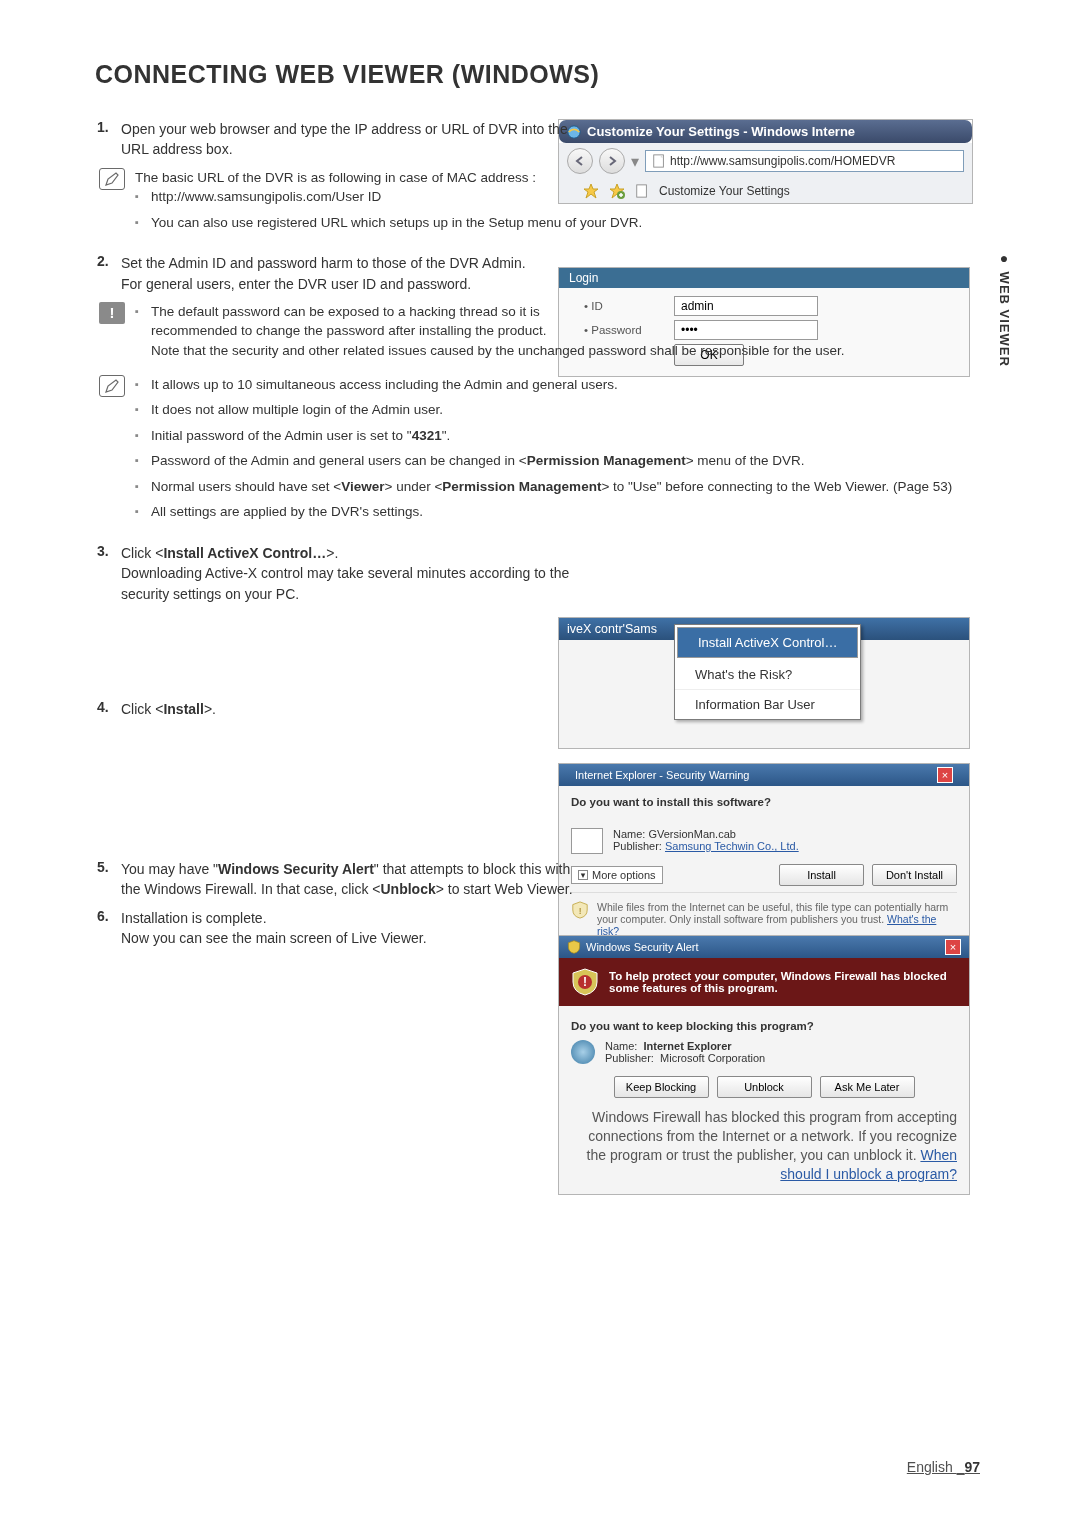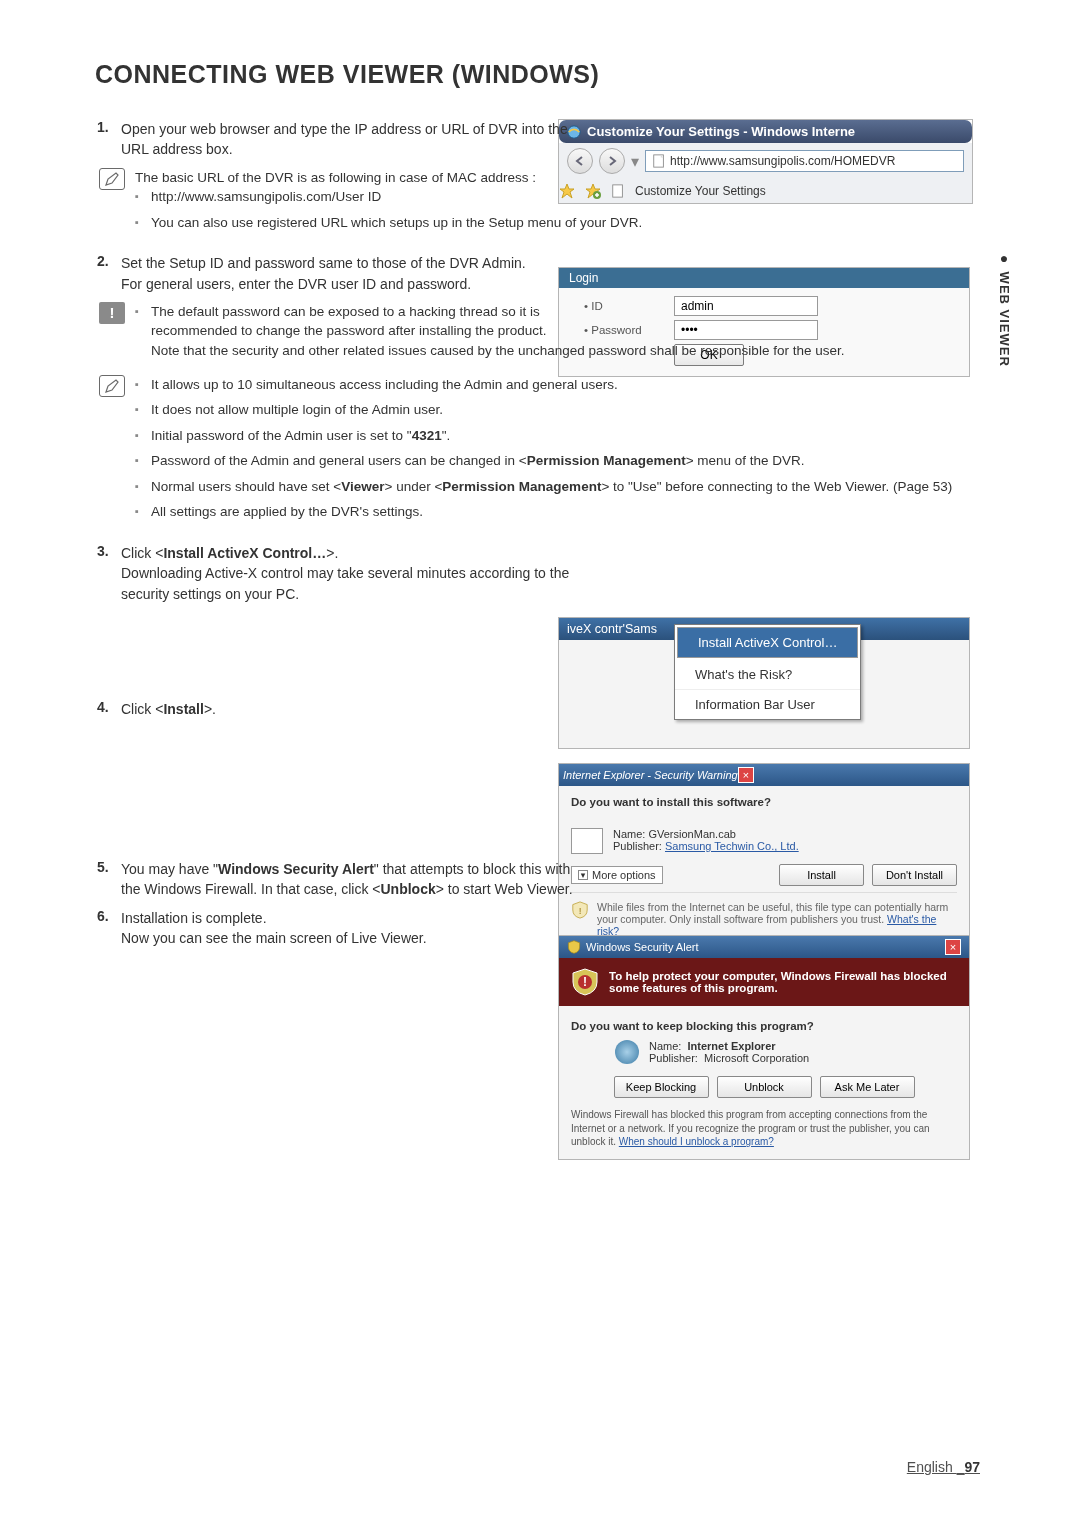--- a/index.html
+++ b/index.html
@@ -26,21 +26,21 @@
     .figure { position: absolute; border: 1px solid #b5b5b5; background: #fff; }
     .step-block { position: relative; margin-bottom: 15px; }
 
     
     .fig-browser { left: 463px; top: 0; width: 415px; }
     .fig-browser .title { background: linear-gradient(#5a6d91,#3a4a6a); color: #fff; font-size: 13px; font-weight: bold; padding: 4px 8px; display:flex; align-items:center; gap:6px;border-radius:7px; }
     .fig-browser .title .ie-icon { width:14px;height:14px; }
     .fig-browser .addr-row { background:#eef0f3; padding:5px 8px; display:flex; align-items:center; gap:6px; }
     .nav-btn { width:26px; height:26px; border:1px solid #aaa; border-radius:50%; background:linear-gradient(#f8f8f8,#ddd); display:flex;align-items:center;justify-content:center; }
     .addr-box { flex:1; border:1px solid #7f9db9; background:#fff; padding:3px 6px; font-size:12px; display:flex; align-items:center; gap:4px; }
-    .fig-browser .tool-row { background:#eef0f3; padding:4px 0; display:flex; align-items:center; gap:10px; font-size:12px; }
+    .fig-browser .tool-row { background:#eef0f3; padding:4px 24px; display:flex; align-items:center; gap:10px; font-size:12px; }
     .star-icon { width:16px;height:16px; }
 
     
     .fig-login { left:463px; top:148px; width:412px; }
     .fig-login .hdr { background:#3b6e93; color:#fff; font-size:12px; padding:3px 10px; }
     .fig-login .body { background:#f9f9f9; padding:8px 25px 10px 25px; }
     .fig-login .row { display:flex; align-items:center; margin-bottom:4px; }
     .fig-login .lbl { width:90px; font-size:11.5px; color:#555; }
     .fig-login input { width:144px; border:1px solid #999; font-size:12px; padding:2px 6px; background:#fff; height:20px; }
     .fig-login .btn-row { padding-left:90px; margin-top:0;}
@@ -50,44 +50,44 @@
     .fig-activex { left:463px; top:498px; width:412px; }
     .fig-activex .bar { background:linear-gradient(#3f71a6,#2b517c); color:#fff; font-size:12.5px; padding:4px 8px; display:flex; justify-content:flex-start;}
     .fig-activex .menu { position:absolute; top:6px; left:115px; background:#fff; border:1px solid #7b7b7b; box-shadow:2px 2px 3px rgba(0,0,0,.3); padding:0; }
     .fig-activex .menu div { padding:7px 20px; font-size:13px; border-bottom:1px solid #eee; background:#fff; }
     .fig-activex .menu div:first-child { background:#3a6ea5; color:#fff; border:1px solid #999; margin:2px;}
     .fig-activex .menu div:last-child { border-bottom:none; }
     .fig-activex .spacer{ height:108px; background:#f4f4f4;}
 
     
     .fig-sec { left:463px; top:644px; width:412px; font-size:11px; }
-    .fig-sec .hdr { background:linear-gradient(#4a79ad,#2c5687); color:#fff; padding:3px 4px; display:flex; align-items:center;font-style:italic;}
+    .fig-sec .hdr { background:linear-gradient(#4a79ad,#2c5687); color:#fff; padding:3px 16px; display:flex; justify-content:space-between; align-items:center;}
     .fig-sec .hdr .close { width:16px;height:16px;border:1px solid #fff;background:#d44; display:flex;align-items:center;justify-content:center;color:#fff;font-size:11px;}
     .fig-sec .body { background:#f4f4f4; padding:10px 12px; }
     .fig-sec .q { font-weight:bold; margin-bottom:20px; font-size:11.5px;}
     .fig-sec .meta { display:flex; gap:10px; margin-bottom:10px;}
     .fig-sec .thumb { width:32px; height:26px; border:1px solid #999; background:#fff;}
     .fig-sec .btns { display:flex; justify-content:space-between; align-items:center; margin:6px 0;}
     .fig-sec .btns .more { border:1px solid #999; background:#fff; padding:2px 6px; display:flex;align-items:center;gap:4px;}
     .fig-sec .btns button { width:85px; height:22px; font-size:11px; border:1px solid #888; background:linear-gradient(#fff,#e5e5e5); border-radius:2px;}
     .fig-sec .warn-row{ display:flex; gap:8px; padding-top:8px; border-top:1px solid #ddd; font-size:10.5px; color:#666;}
     .fig-sec .warn-row a{ color:#2a5aa5; }
     .shield{width:18px;height:18px;flex-shrink:0;}
 
     
     .fig-fw { left:463px; top:816px; width:412px; font-size:11px; }
     .fig-fw .hdr { background:linear-gradient(#4a79ad,#2c5687); color:#fff; padding:3px 8px; display:flex; justify-content:space-between; align-items:center;}
     .fig-fw .hdr .close { width:16px;height:16px;border:1px solid #fff;background:#d44;display:flex;align-items:center;justify-content:center;color:#fff;font-size:11px;}
     .fig-fw .banner { background:#6b1717; color:#fff; padding:10px 12px; display:flex; gap:10px; align-items:center;}
     .fig-fw .body { background:#f4f4f4; padding:10px 12px; }
     .fig-fw .q { font-weight:bold; margin:4px 0 8px 0; font-size:11.5px;}
-    .fig-fw .meta { display:flex; gap:10px; margin-bottom:12px; align-items:center;margin-left:44px;}
+    .fig-fw .meta { display:flex; gap:10px; margin-bottom:12px; align-items:center;}
     .fig-fw .btns { display:flex; gap:8px; justify-content:center; margin-bottom:10px; }
     .fig-fw .btns button { width:95px; height:22px; font-size:11px; border:1px solid #888; background:linear-gradient(#fff,#e5e5e5); border-radius:2px;}
-    .fig-fw .foot { font-size:10px; color:#555; line-height:1.35;}
+    .fig-fw .foot { font-size:14px; color:#555; line-height:1.35;text-align:right;}
     .fig-fw .foot a{ color:#2a5aa5; }
     .globe{width:24px;height:24px;border-radius:50%;background:radial-gradient(#a8d0e8,#3a7aa5);flex-shrink:0;}
     .shield2{width:28px;height:28px;flex-shrink:0;}
 
     .footer { position:absolute; bottom:55px; right:100px; font-size:14px; color:#4f4f4f;text-decoration:underline; }
     .footer .pg { font-weight:bold; color:#333;}
     a { text-decoration: underline; }
     .link { color:#2a5aa5; text-decoration:underline;}
   </style>
 </head>
@@ -259,21 +259,21 @@
           <li>You can also use registered URL which setups up in the Setup menu of your DVR.</li>
         </ul>
       </div>
     </div>
   </div>
 
   <div class="step-block">
     <div class="step">
       <div class="step-num">2.</div>
       <div class="step-text left-col">
-        <span>Set the Setup ID and password same to those of the DVR Admin.</span><br>
+        <span>Set the Admin ID and password harm to those of the DVR Admin.</span><br>
         <span>For general users, enter the DVR user ID and password.</span>
       </div>
     </div>
     <div class="note-row">
       <div class="warn-icon">
           <span>!</span>
         </div>
       <div class="note-body">
         <ul class="bullet-list">
           <li><span style="display:inline-block;width:430px;">The default password can be exposed to a hacking thread so it is recommended to change the password after installing the product.</span><br><span>Note that the security and other related issues caused by the unchanged password shall be responsible for the user.</span></li>

